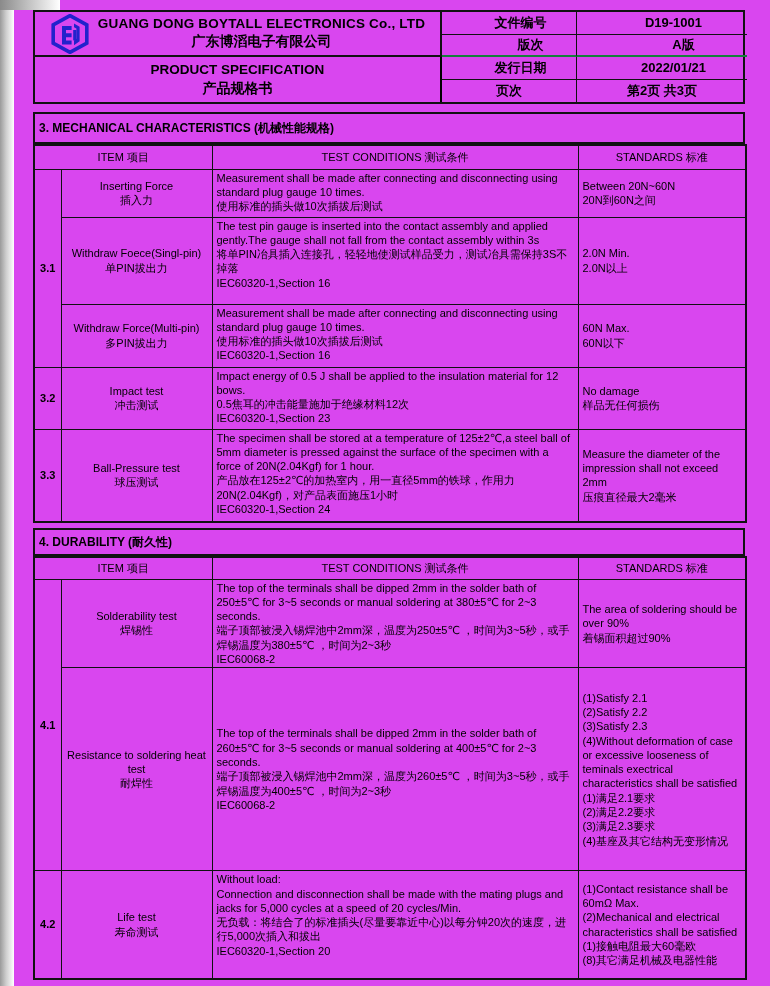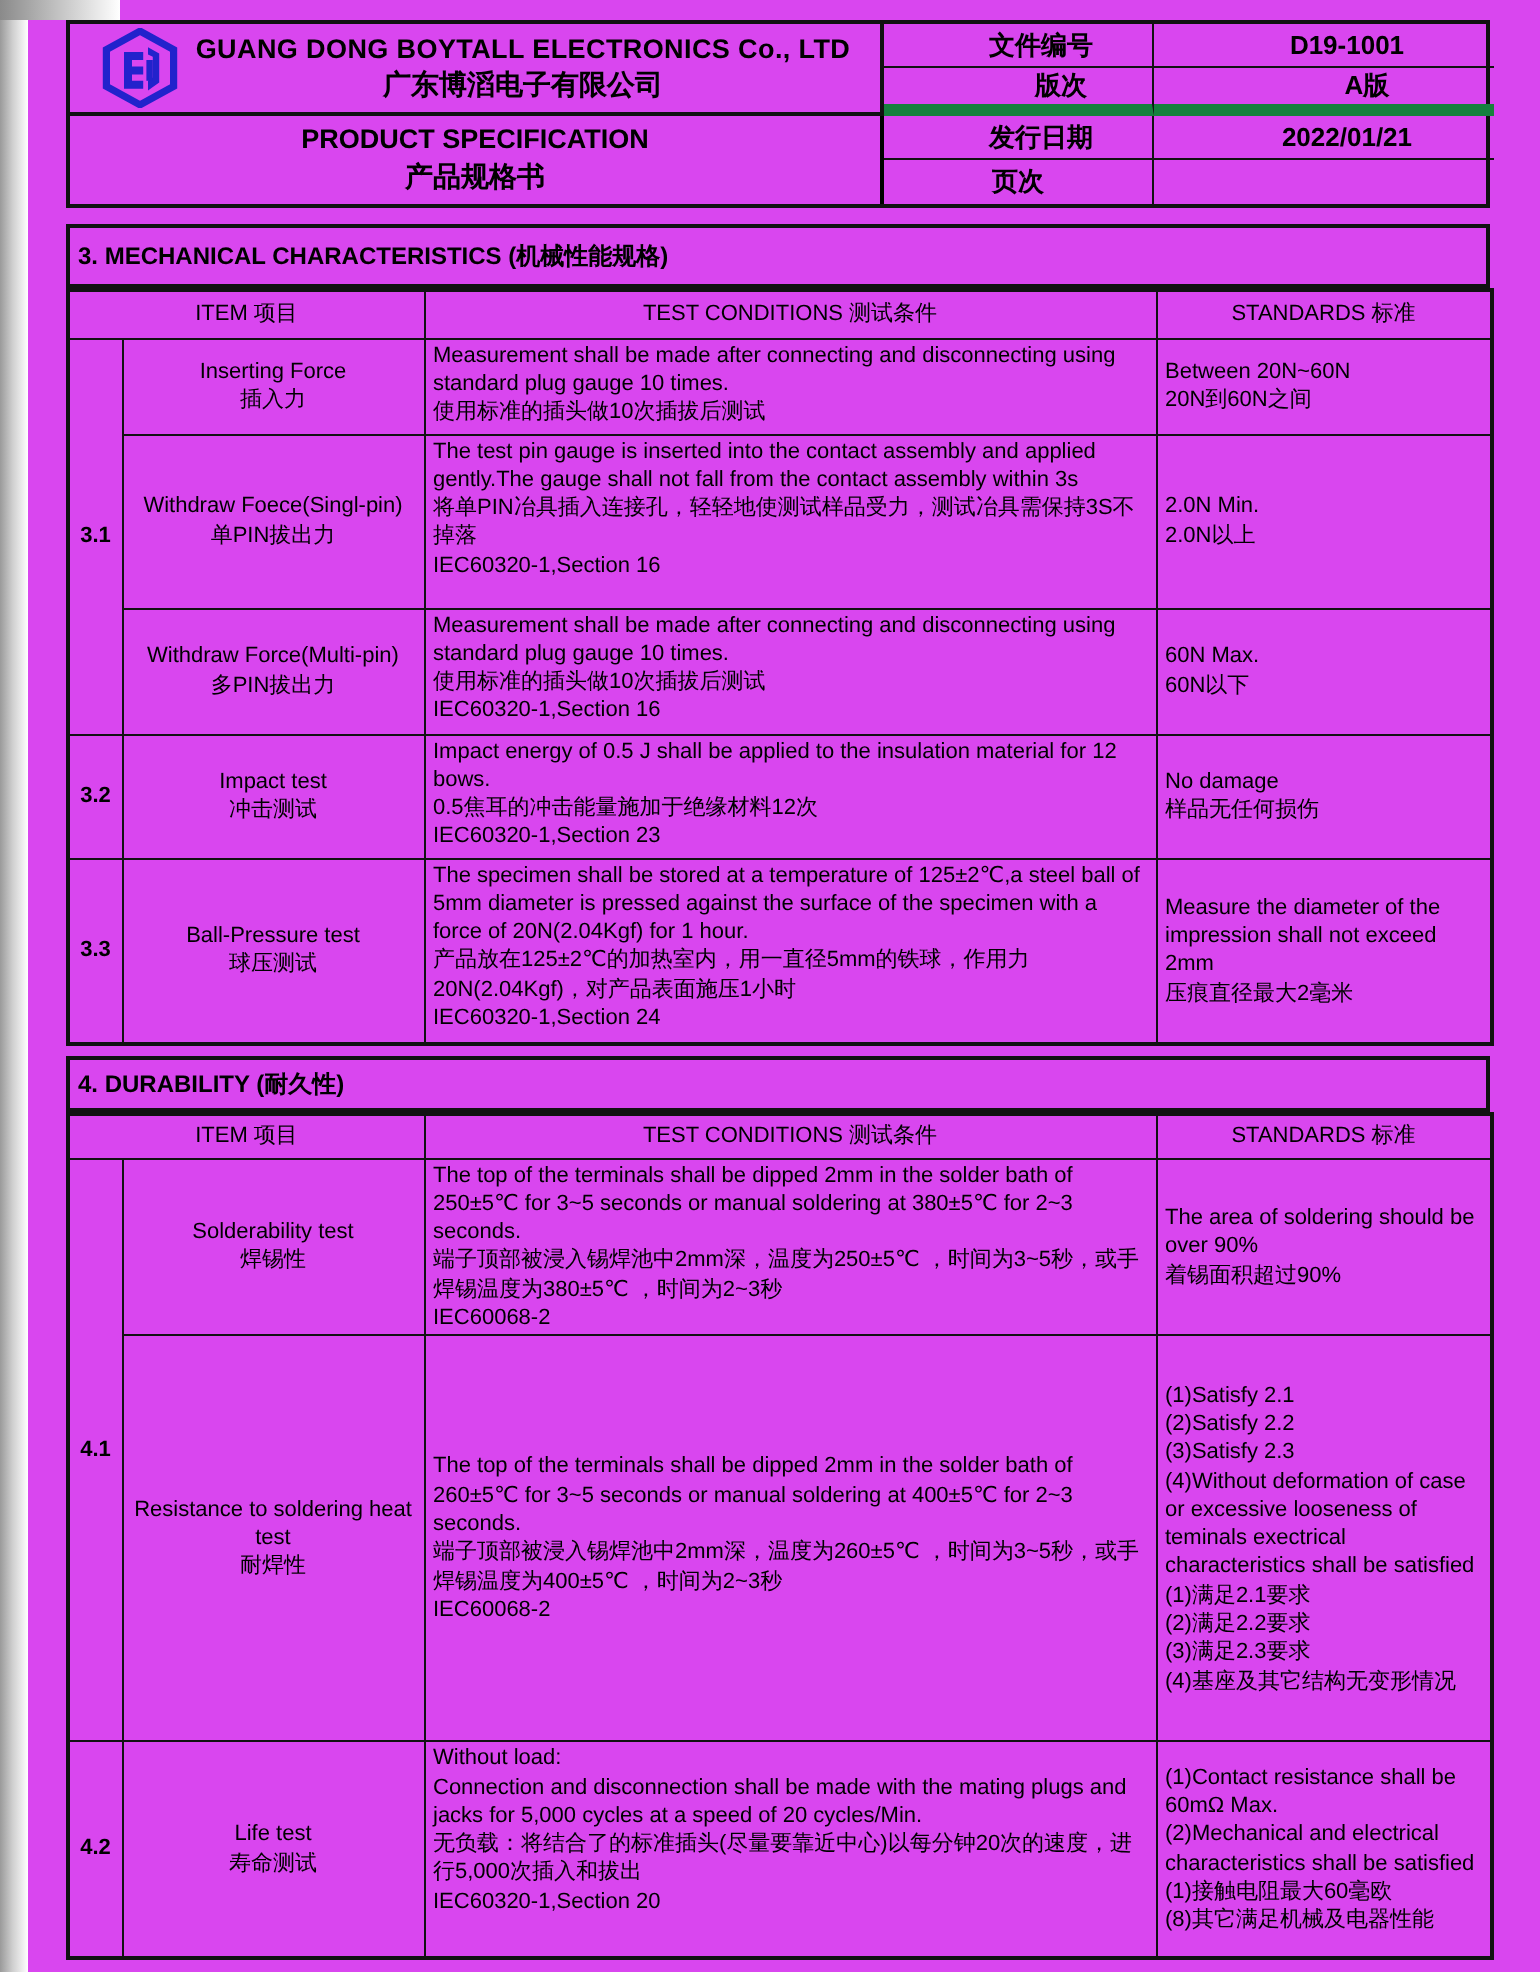--- a/index.html
+++ b/index.html
@@ -27,21 +27,21 @@
     grid-template-rows:repeat(4,1fr);
     border:2px solid #111;
     box-sizing:border-box;
   }
   .hb-cell{box-sizing:border-box;display:flex;align-items:center;justify-content:center;}
   .company-cell{grid-column:1;grid-row:1/3;border-right:2px solid #111;border-bottom:2px solid #111;flex-direction:row;gap:8px;}
   .title-cell{grid-column:1;grid-row:3/5;border-right:2px solid #000000;flex-direction:column;}
   .meta-label{border-right:1px solid #111;font-weight:bold;font-size:13px;}
   .meta-value{font-weight:bold;font-size:13px;}
   .bb1{border-bottom:1px solid #111;padding-left:23px;}
-  .bb2{border-bottom:6px solid #15803d;padding-left:43px;}
+  .bb2{border-bottom:2px solid #15803d;padding-left:43px;}
   .company-text{text-align:center;}
   .company-en{font-size:13.5px;font-weight:bold;letter-spacing:0.2px;}
   .company-cn{font-size:14px;font-weight:bold;margin-top:2px;}
   .doc-title-en{font-size:13.5px;font-weight:bold;}
   .doc-title-cn{font-size:14px;font-weight:bold;margin-top:3px;}
   .logo{width:40px;height:40px;flex:0 0 auto;}
   
   .section-title{
     position:absolute;left:33px;width:712px;
     border:2px solid #111;box-sizing:border-box;
@@ -101,20 +101,21 @@
       <div class="doc-title-cn">产品规格书</div>
     </div>
 
     <div class="hb-cell meta-label bb1">文件编号</div>
     <div class="hb-cell meta-value bb1">D19-1001</div>
     <div class="hb-cell meta-label bb2">版次</div>
     <div class="hb-cell meta-value bb2">A版</div>
     <div class="hb-cell meta-label bb1">发行日期</div>
     <div class="hb-cell meta-value bb1">2022/01/21</div>
     <div class="hb-cell meta-label">页次</div>
+    <div class="hb-cell meta-value">第2页  共3页</div>
   </div>
 
   <div class="section-title st3">3. MECHANICAL CHARACTERISTICS (机械性能规格)</div>
 
   <table class="spec-table t3">
     <colgroup>
         <col style="width:27px">
         <col style="width:151px">
         <col style="width:366px">
         <col style="width:168px">

